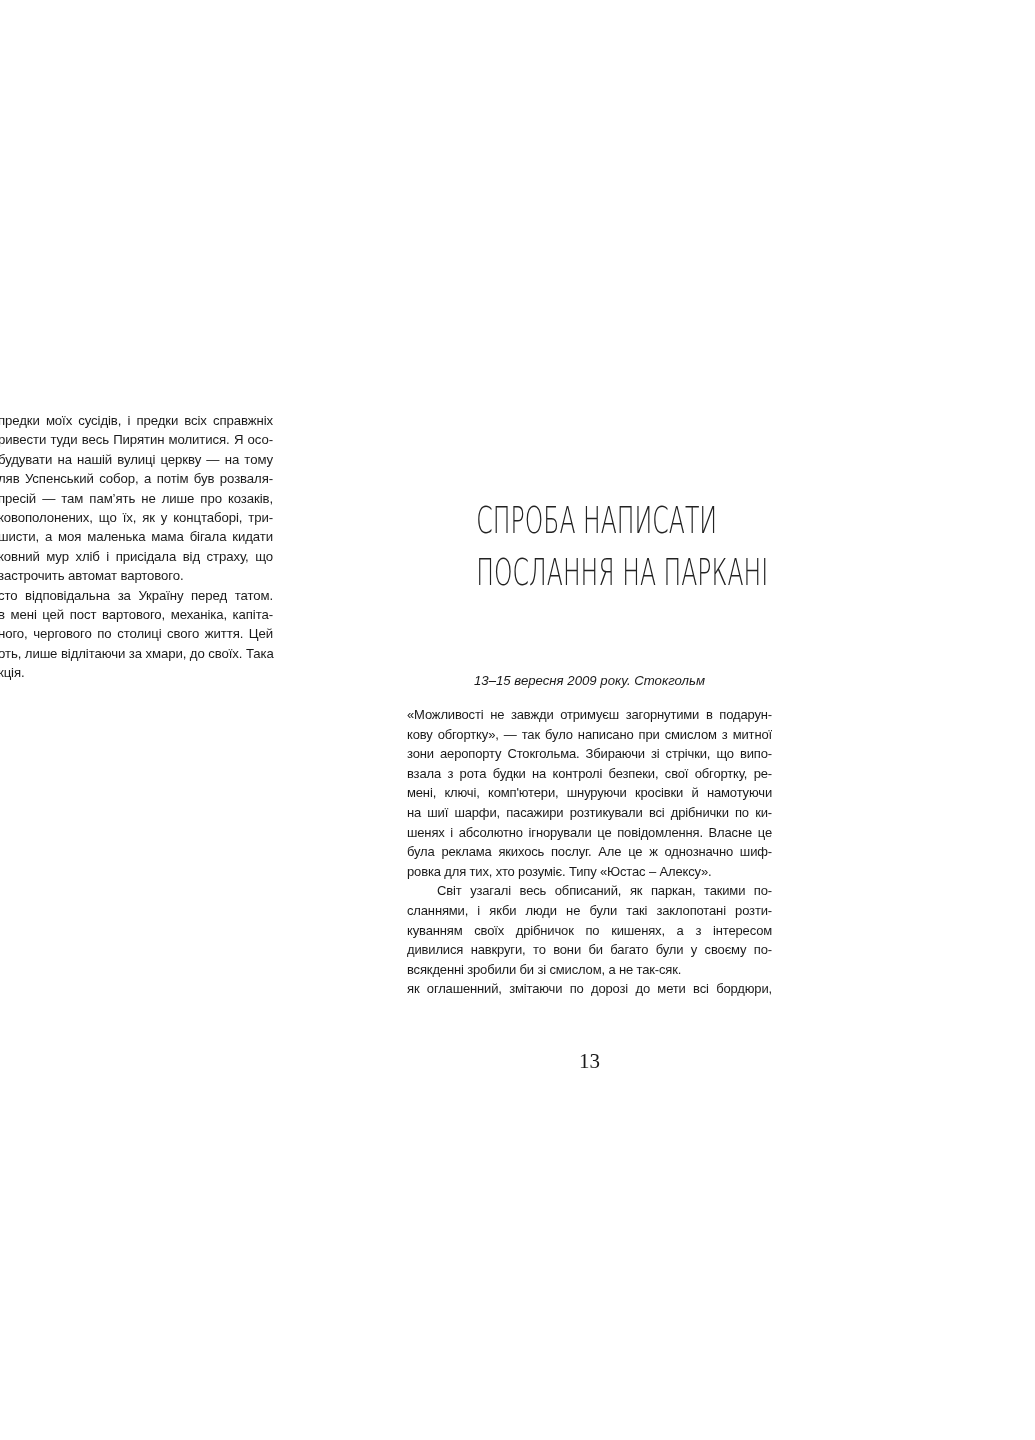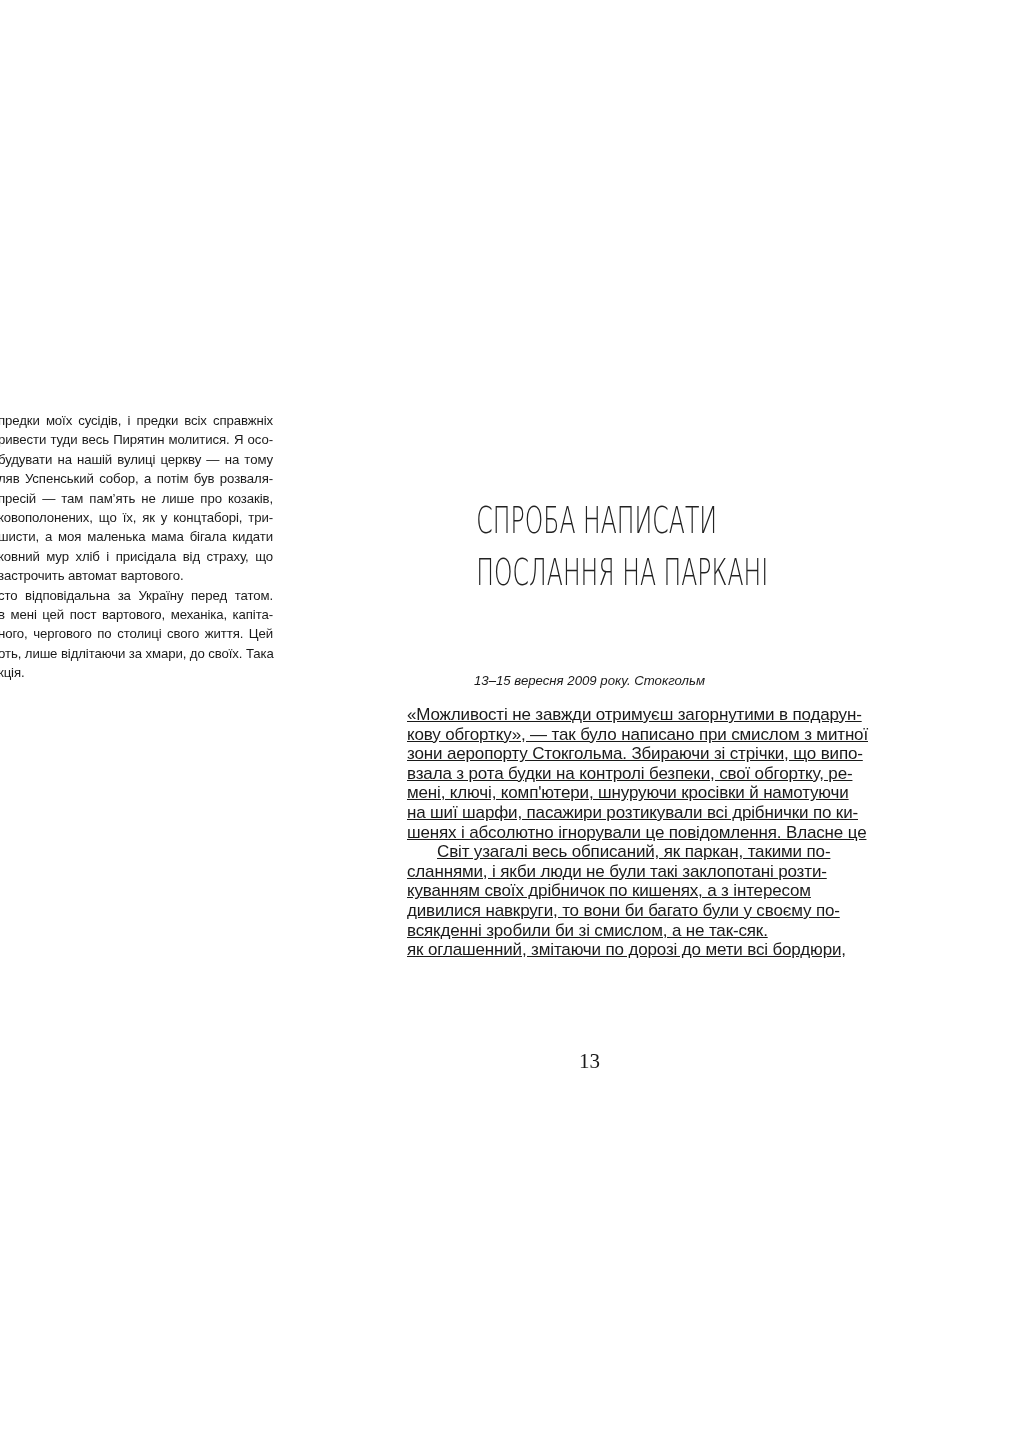--- a/index.html
+++ b/index.html
@@ -56,28 +56,27 @@
     font-size: 13.2px;
     color: #1a1a1a;
     margin-top: 36px;
   }
   .body-text {
     position: absolute;
     top: 689px; left: 0; width: 365px;
   }
   .body-text .line {
     display: block;
-    font-size: 17px;
+    font-size: 13px;
     line-height: 19.6px;
     height: 19.6px;
     white-space: nowrap;
     text-align: justify;
     text-align-last: justify;
     letter-spacing: -0.15px;
-    text-decoration: underline;
   }
   .body-text .line.indent { padding-left: 30px; }
   .body-text .line.last { text-align-last: left; }
   .page-number {
     position: absolute;
     top: 1033px; left: 0; width: 365px;
     text-align: center;
     font-family: "Liberation Serif", serif;
     font-size: 21px;
     color: #1a1a1a;
@@ -114,20 +113,22 @@
     <div class="chapter-date">13–15 вересня 2009 року. Стокгольм</div>
 
     <div class="body-text">
       <span class="line">«Можливості не завжди отримуєш загорнутими в подарун-</span>
       <span class="line">кову обгортку», — так було написано при смислом з митної</span>
       <span class="line">зони аеропорту Стокгольма. Збираючи зі стрічки, що випо-</span>
       <span class="line">взала з рота будки на контролі безпеки, свої обгортку, ре-</span>
       <span class="line">мені, ключі, комп'ютери, шнуруючи кросівки й намотуючи</span>
       <span class="line">на шиї шарфи, пасажири розтикували всі дрібнички по ки-</span>
       <span class="line">шенях і абсолютно ігнорували це повідомлення. Власне це</span>
+      <span class="line">була реклама якихось послуг. Але це ж однозначно шиф-</span>
+      <span class="line last">ровка для тих, хто розуміє. Типу «Юстас – Алексу».</span>
       <span class="line indent">Світ узагалі весь обписаний, як паркан, такими по-</span>
       <span class="line">сланнями, і якби люди не були такі заклопотані розти-</span>
       <span class="line">куванням своїх дрібничок по кишенях, а з інтересом</span>
       <span class="line">дивилися навкруги, то вони би багато були у своєму по-</span>
       <span class="line last">всякденні зробили би зі смислом, а не так-сяк.</span>
       <span class="line">як оглашенний, змітаючи по дорозі до мети всі бордюри,</span>
     </div>
 
     <div class="page-number">13</div>
   </div>

